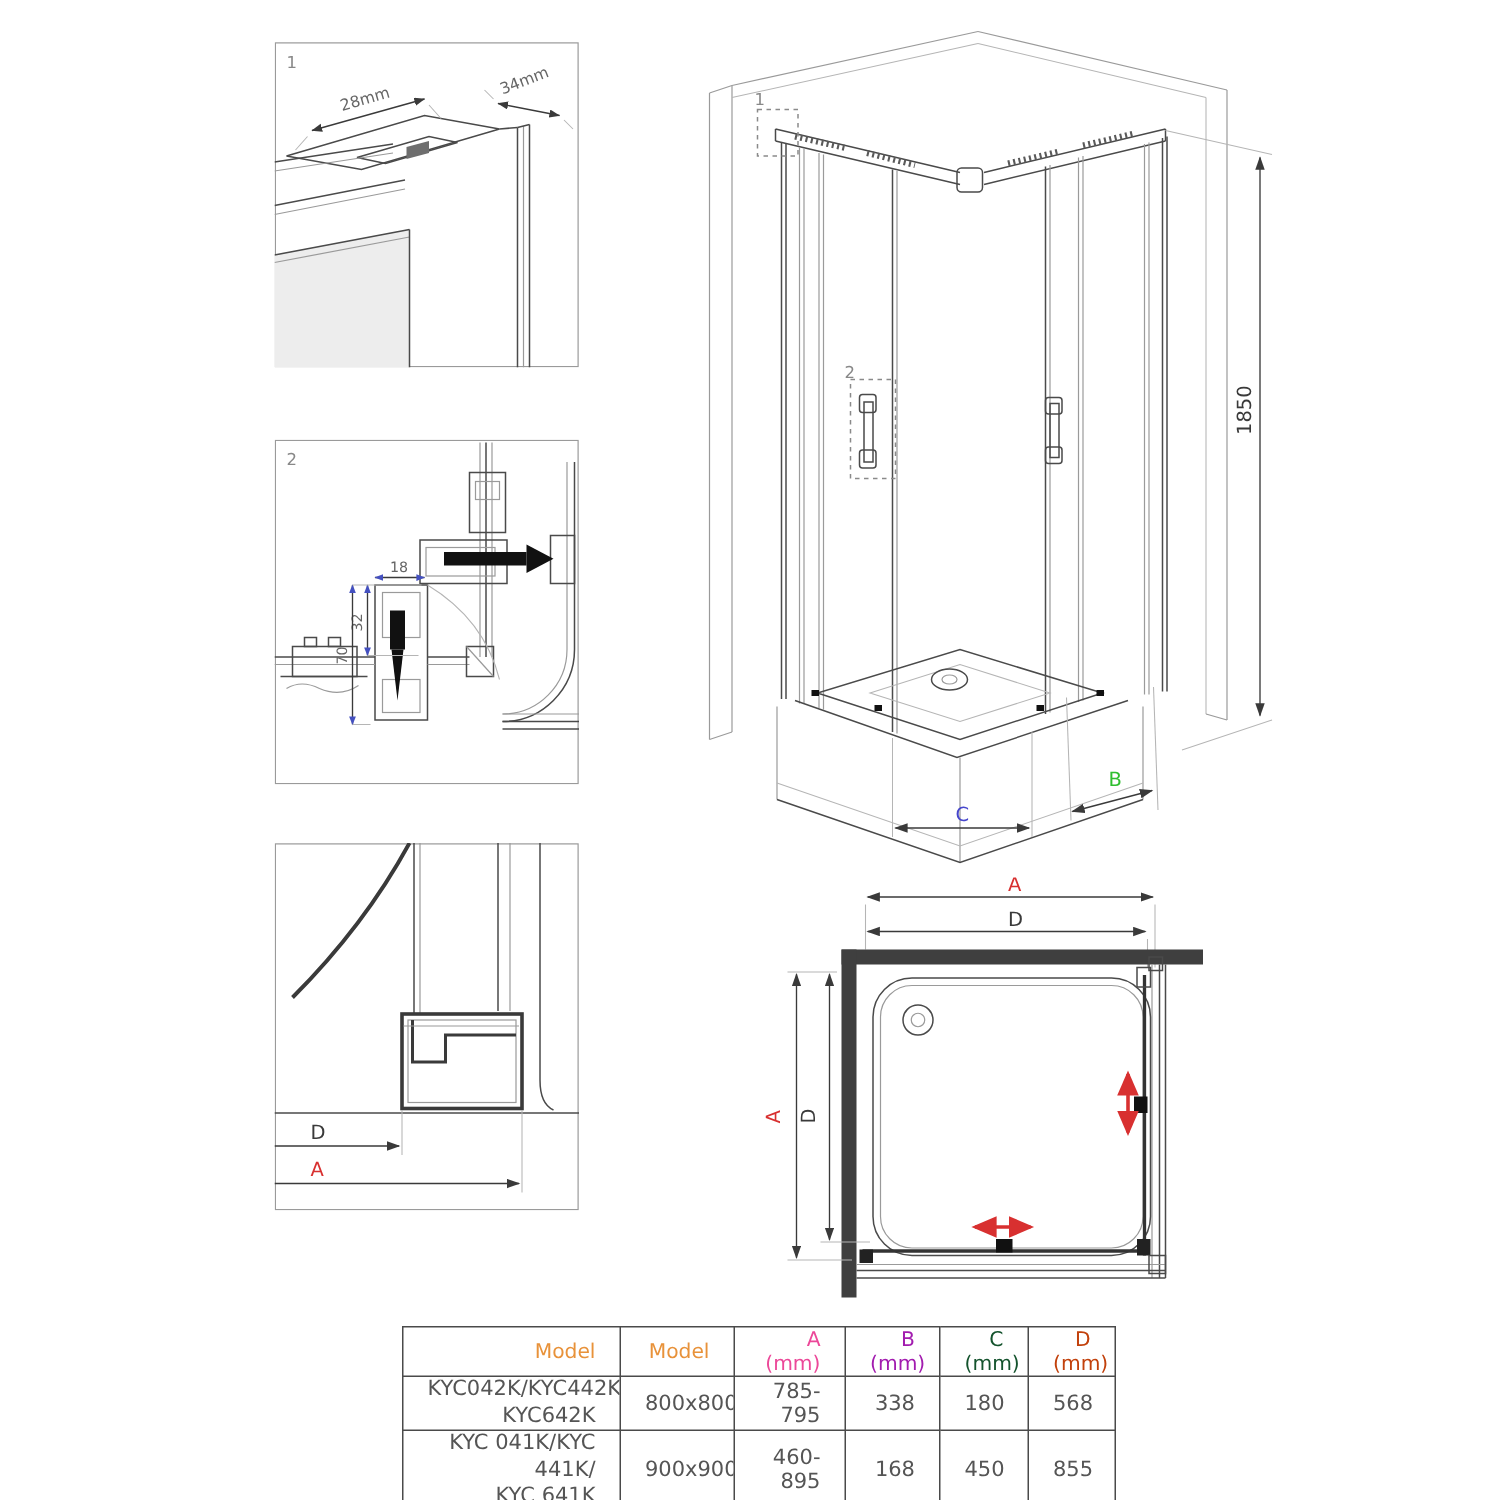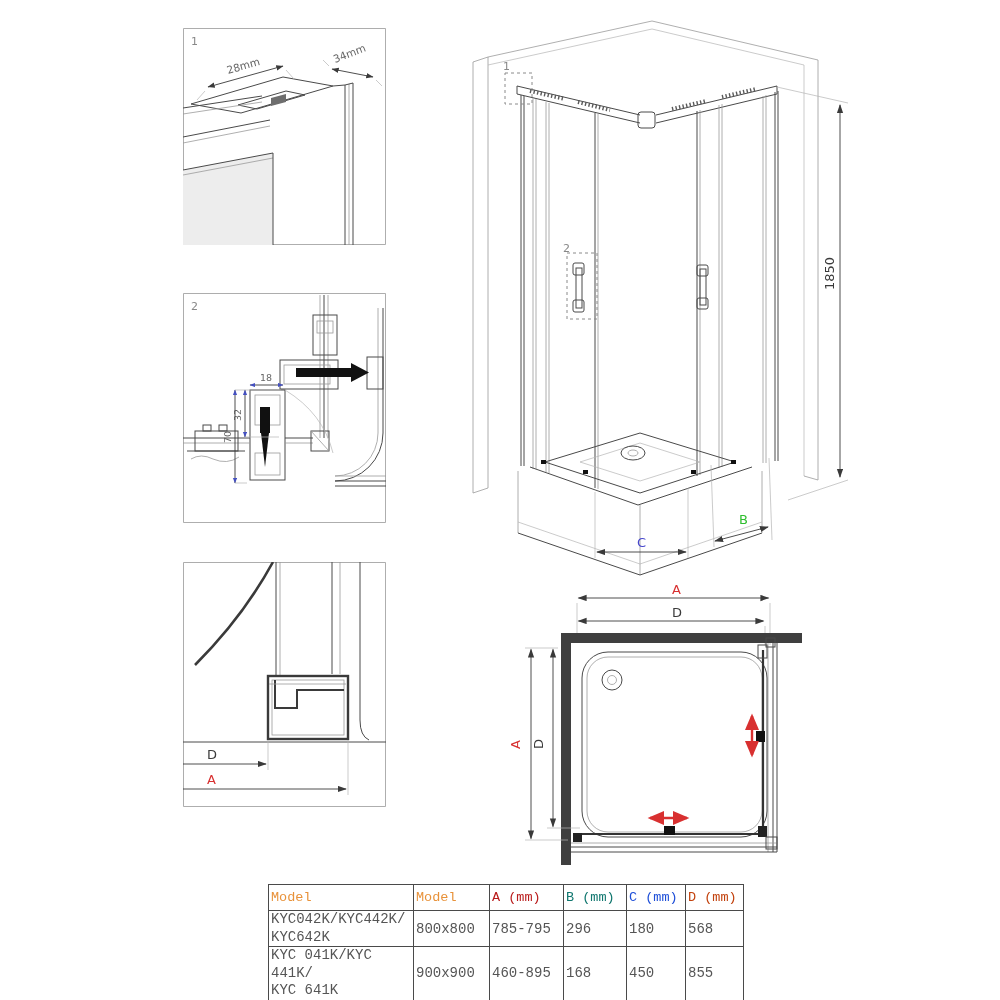--- a/index.html
+++ b/index.html
@@ -21,29 +21,29 @@
   text{font-family:"DejaVu Sans",sans-serif;}
   .boxno{font-size:11px;fill:#888;}
   .dim{font-size:13px;fill:#3a3a3a;}
   .dim-sm{font-size:9.5px;fill:#666;}
   .t-red{fill:#d83030;}
   .t-green{fill:#2fbe2f;}
   .t-blue{fill:#4646cc;}
   
   table.spec{border-collapse:collapse;table-layout:fixed;width:475px;background:#fff;
              font-family:"DejaVu Sans",sans-serif;}
-  table.spec th,table.spec td{border:1.3px solid #4a4a4a;text-align:left;vertical-align:middle;
-             padding:0 2px;overflow:hidden;font-family:Liberation Mono, monospace;}
+  table.spec th,table.spec td{border:1.3px solid #4a4a4a;text-align:right;vertical-align:middle;
+             padding:0 16px;overflow:hidden;}
   table.spec th{height:25px;font-size:13.5px;font-weight:normal;}
   table.spec td{height:33px;font-size:14px;color:#555;}
   td.model-cell{font-size:11.5px;color:#555;text-align:left;padding-left:8px;white-space:pre-line;line-height:1.25;margin-top:11px;}
   .c-orange{color:#e8923a;}
-  .c-red{color:#b91c1c;}
-  .c-green{color:#0f766e;}
-  .c-blue{color:#1d4ed8;}
+  .c-red{color:#ec4899;}
+  .c-green{color:#a21caf;}
+  .c-blue{color:#14532d;}
   .c-dark{color:#c2410c;}
 </style>
 </head>
 <body>
 
 <div id="canvas">
 
   <svg class="abs" style="left:183px;top:28px;" width="203" height="217" viewBox="0 0 203 217">
     <defs>
       <marker id="aD1" markerWidth="10" markerHeight="8" refX="7.5" refY="3" orient="auto-start-reverse">
@@ -391,21 +391,21 @@
           <th class="c-blue">C (mm)</th>
           <th class="c-dark">D (mm)</th>
         </tr>
       </thead>
       <tbody>
         <tr>
           <td class="model-cell">KYC042K/KYC442K/
 KYC642K</td>
           <td>800x800</td>
           <td>785-795</td>
-          <td>296</td>
+          <td>338</td>
           <td>180</td>
           <td>568</td>
         </tr>
         <tr>
           <td class="model-cell">KYC 041K/KYC 441K/
 KYC 641K</td>
           <td>900x900</td>
           <td>460-895</td>
           <td>168</td>
           <td>450</td>

